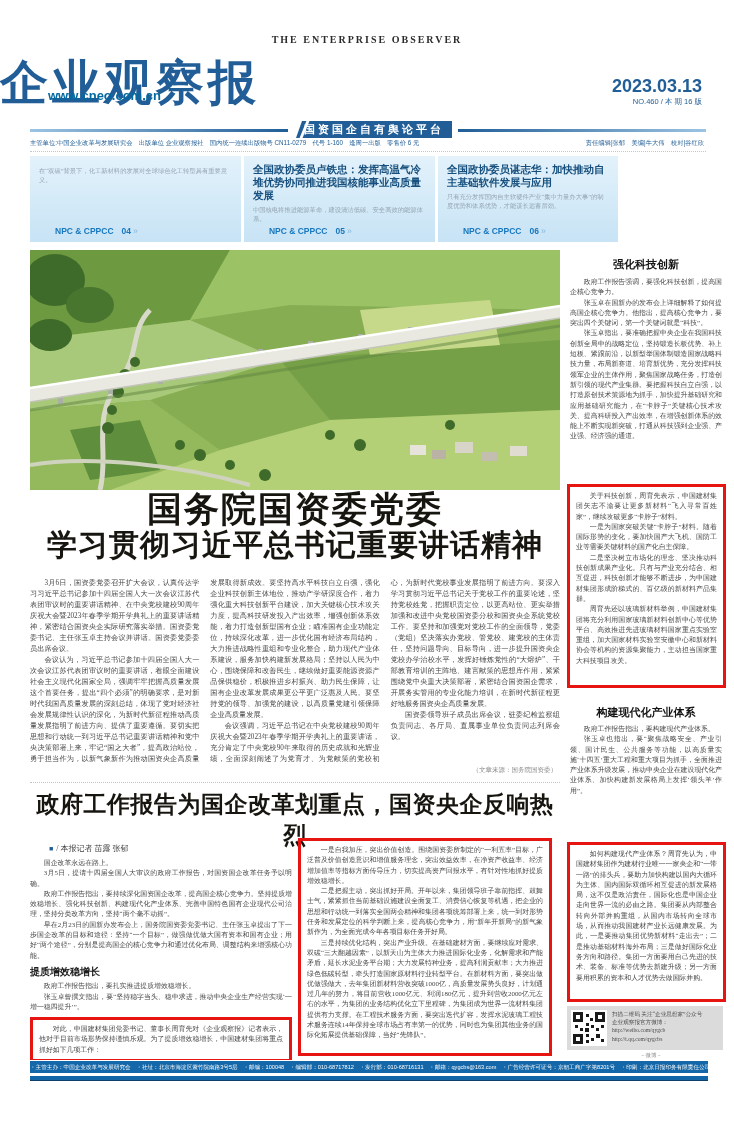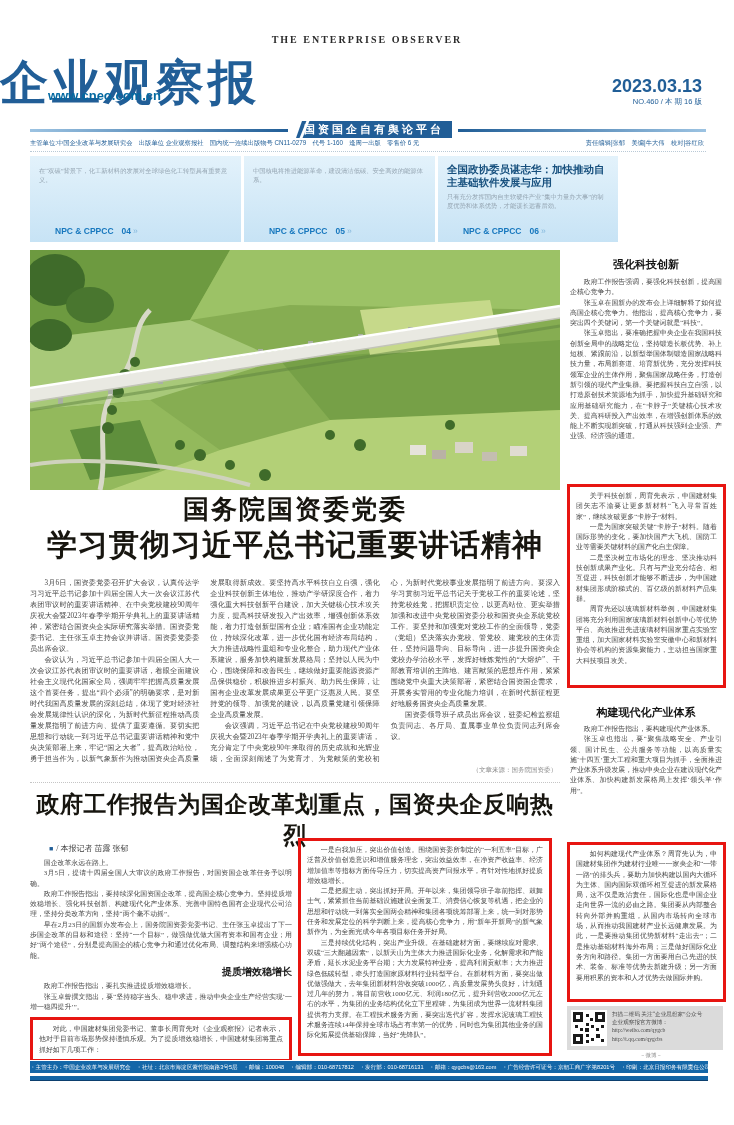--- a/index.html
+++ b/index.html
@@ -29,33 +29,33 @@
   .t-sum{font-size:6.3px;line-height:8.5px;color:#95a5b2;margin-top:4px;}
   .t-foot{position:absolute;bottom:6px;left:25px;font-family:"Liberation Sans",sans-serif;font-size:8.5px;font-weight:800;color:#1878be;}
   .t-foot .pg{margin-left:8px;}
   .t-foot .arr{color:#85b8dc;font-weight:400;margin-left:2px;}
 
   
   .photo{left:30px;top:250px;width:530px;height:240px;overflow:hidden;}
 
   
   .h1wrap{left:30px;top:494px;width:530px;text-align:center;color:#17150f;}
-  .h1l1{font-size:26px;line-height:32px;font-weight:900;letter-spacing:2px;}
+  .h1l1{font-size:35px;line-height:32px;font-weight:900;letter-spacing:2px;}
   .h1l2{font-size:30px;line-height:37px;font-weight:900;letter-spacing:1px;}
   .leadbody{left:30px;top:578px;width:530px;height:190px;column-count:3;column-gap:11px;font-size:7.2px;line-height:11px;text-align:justify;color:#474747;overflow:hidden;}
   .art p{margin:0;text-indent:2em;}
   .source{left:380px;top:766px;width:177px;text-align:right;font-size:6.5px;color:#8a8a8a;}
   .divider{left:30px;top:782px;width:530px;border-top:1px dotted #c5c5c5;height:0;}
 
   
   .h2line{left:30px;top:789px;width:530px;text-align:center;font-size:23px;font-weight:900;letter-spacing:0.5px;color:#17150f;}
   .byline{left:30px;top:843px;font-size:8px;color:#3d3d3d;margin-left:19px;}
   .byline .bullet{color:#215e97;font-size:7px;margin-right:3px;}
   .botcol1{left:30px;top:858px;width:262px;height:202px;font-size:6.9px;line-height:10.3px;text-align:justify;color:#474747;overflow:hidden;}
-  .subhead{text-align:right;font-weight:900;font-size:10px;margin:6px 0 4px 0;color:#1c1c1c;text-indent:0 !important;}
+  .subhead{text-align:left;font-weight:900;font-size:10px;margin:6px 0 4px 0;color:#1c1c1c;text-indent:0 !important;}
   .redbox{border:3px solid #e71511;padding:4px 6px;box-sizing:content-box;}
   .hl-left{margin-top:5px;}
   .widebox{left:298px;top:838px;width:236px;height:204px;font-size:6.9px;line-height:10.3px;text-align:justify;color:#474747;overflow:hidden;}
 
   
   .sb-title{width:152px;text-align:center;font-size:11px;font-weight:900;color:#141414;}
   .sb-body{width:152px;font-size:6.9px;line-height:10.3px;text-align:justify;color:#474747;overflow:hidden;}
   .sb1t{left:570px;top:257px;}
   .sb1b{left:570px;top:277px;height:204px;}
   .hl1{left:567px;top:484px;width:141px;height:190px;font-size:6.9px;line-height:10.3px;text-align:justify;color:#474747;overflow:hidden;}
@@ -87,20 +87,21 @@
   <div class="abs publine">主管单位:中国企业改革与发展研究会　出版单位 企业观察报社　国内统一连续出版物号 CN11-0279　代号 1-160　逢周一出版　零售价 6 元</div>
   <div class="abs edline">责任编辑|张郁　美编|牛大伟　校对|谷红欣</div>
   <div class="abs dotrule"></div>
 
   <div class="abs teasers">
     <div class="tbox tbox1">
       <div class="t-sum">在“双碳”背景下，化工新材料的发展对全球绿色化工转型具有重要意义。</div>
       <div class="t-foot"><span>NPC &amp; CPPCC</span><span class="pg">04</span><span class="arr">»</span></div>
     </div>
     <div class="tbox tbox2">
+      <div class="t-title">全国政协委员卢铁忠：发挥高温气冷堆优势协同推进我国核能事业高质量发展</div>
       <div class="t-sum">中国核电将推进能源革命，建设清洁低碳、安全高效的能源体系。</div>
       <div class="t-foot"><span>NPC &amp; CPPCC</span><span class="pg">05</span><span class="arr">»</span></div>
     </div>
     <div class="tbox tbox3">
       <div class="t-title">全国政协委员谌志华：加快推动自主基础软件发展与应用</div>
       <div class="t-sum">只有充分发挥国内自主软硬件产业“集中力量办大事”的制度优势和体系优势，才能谋长远蓄后劲。</div>
       <div class="t-foot"><span>NPC &amp; CPPCC</span><span class="pg">06</span><span class="arr">»</span></div>
     </div>
   </div>
 

